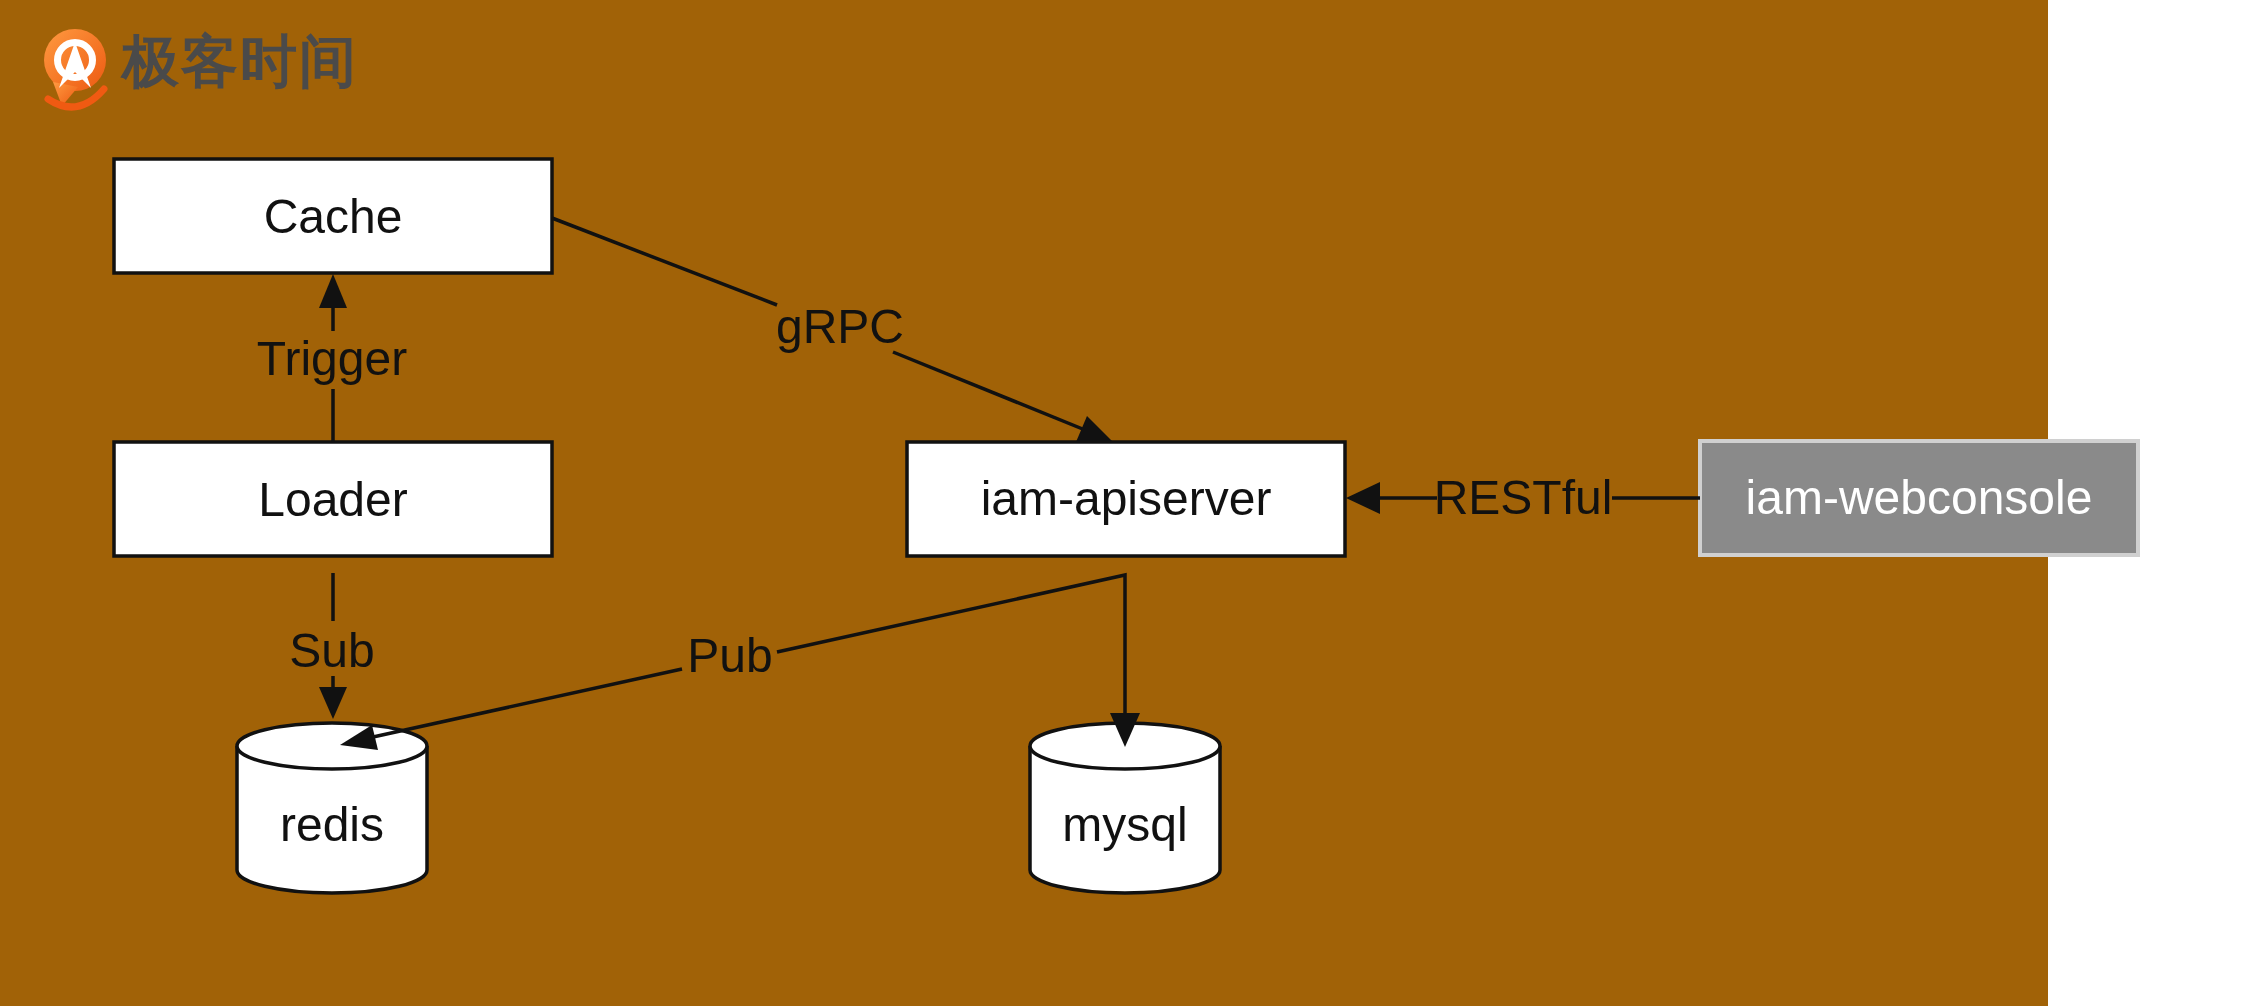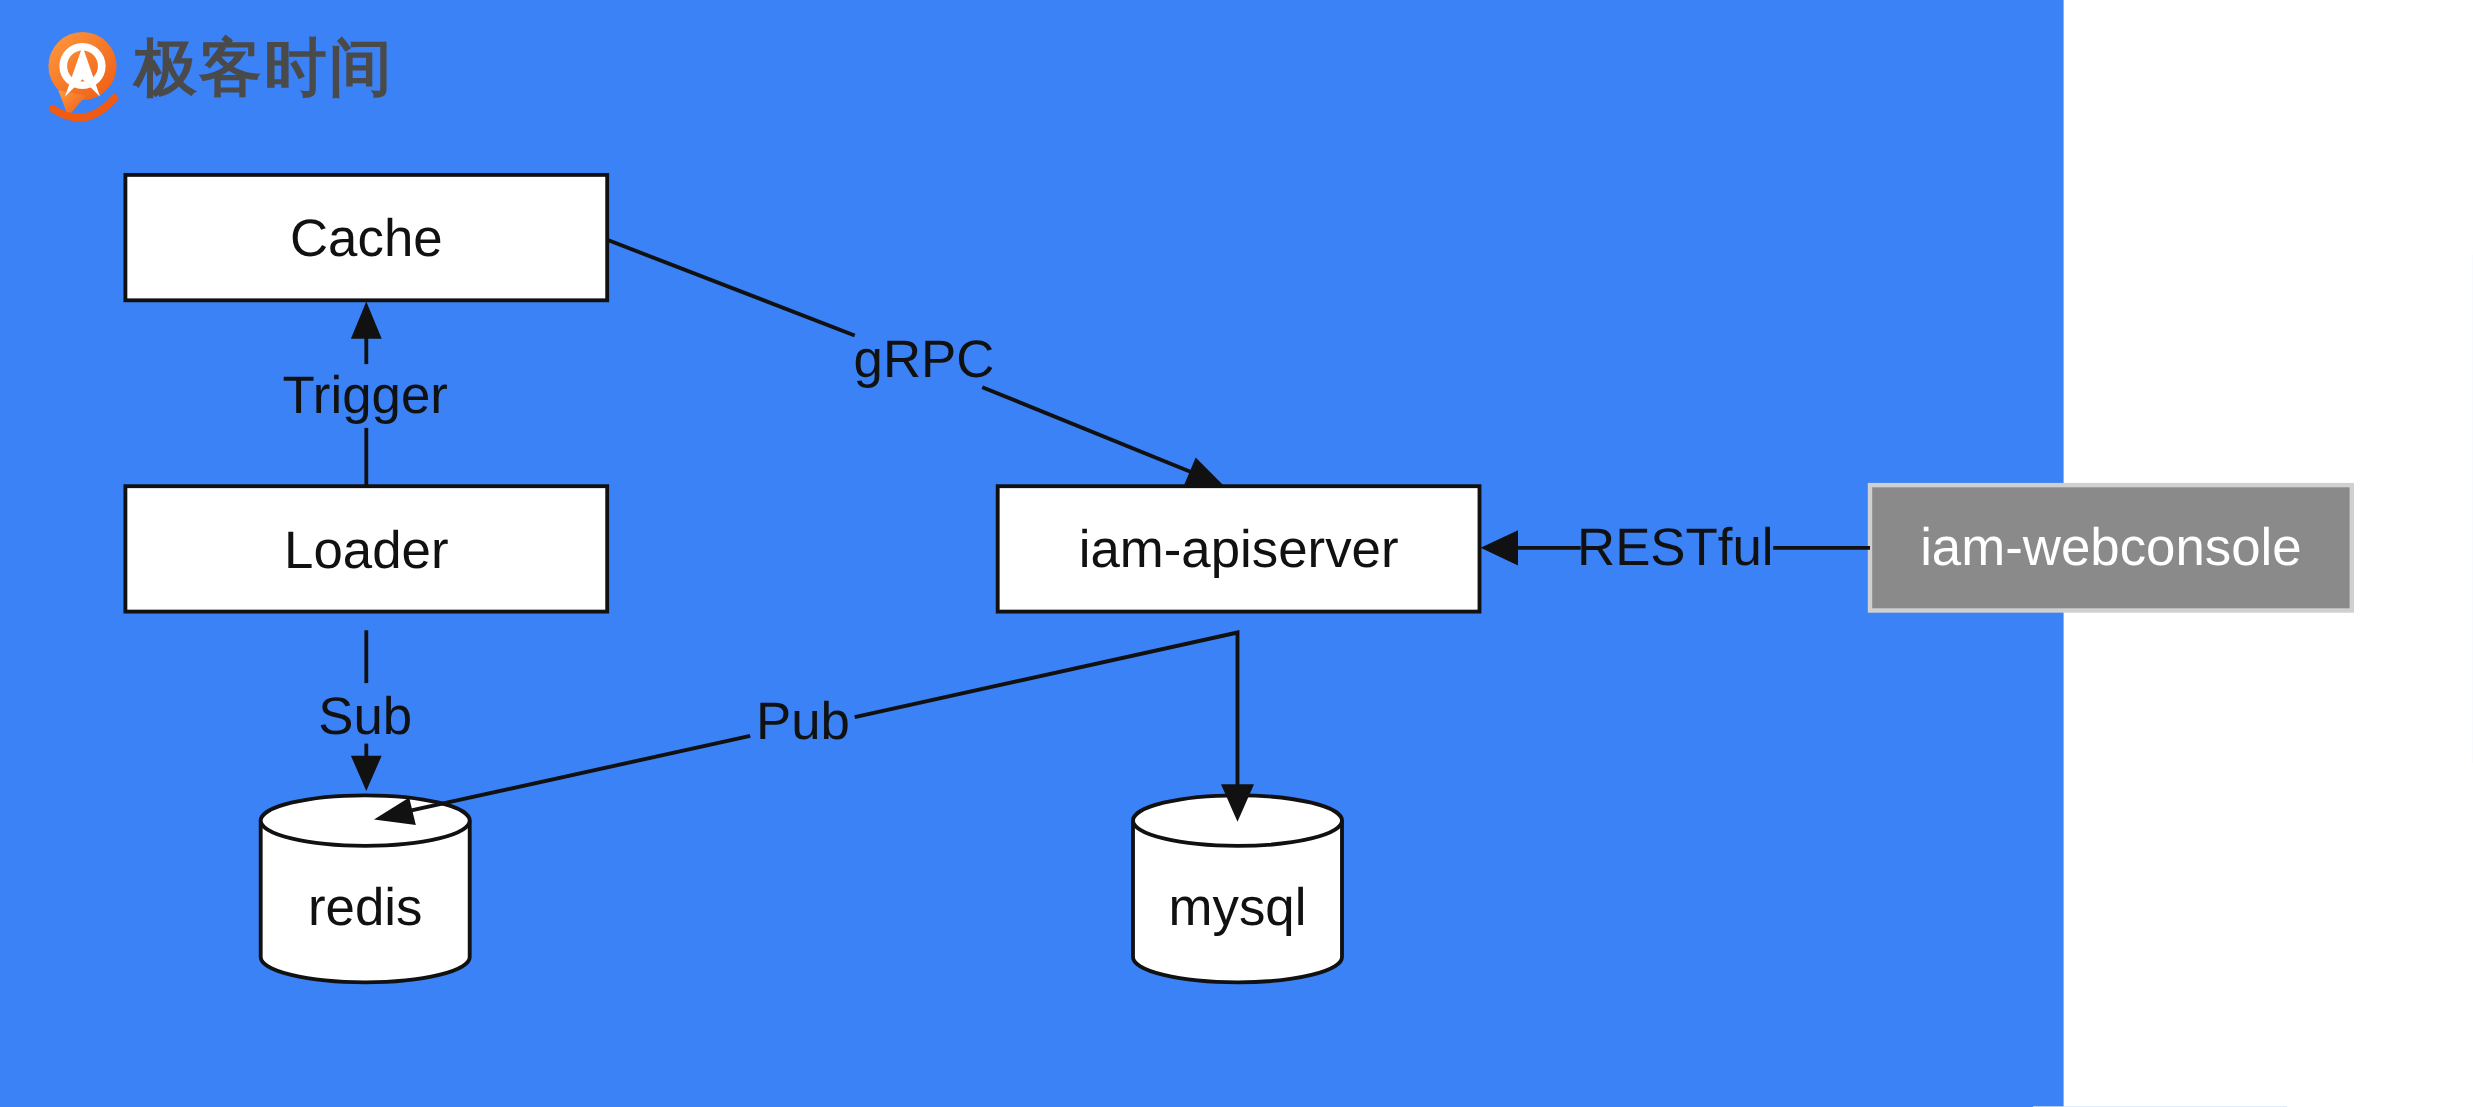--- a/index.html
+++ b/index.html
@@ -6,23 +6,23 @@
   html, body {
     margin: 0;
     padding: 0;
     background: #ffffff;
     width: 2248px;
     height: 1006px;
     overflow: hidden;
   }
   .stage {
     position: relative;
-    width: 1876px;
+    width: 2048px;
     height: 1006px;
-    background: #3b82f6;
+    background: #a16207;
   }
   svg { display: block; }
   .node-label {
     font-family: "Liberation Sans", "DejaVu Sans", sans-serif;
     font-size: 48px;
     fill: #111111;
   }
   .node-label--inverse { fill: #ffffff; }
   .edge-label {
     font-family: "Liberation Sans", "DejaVu Sans", sans-serif;

